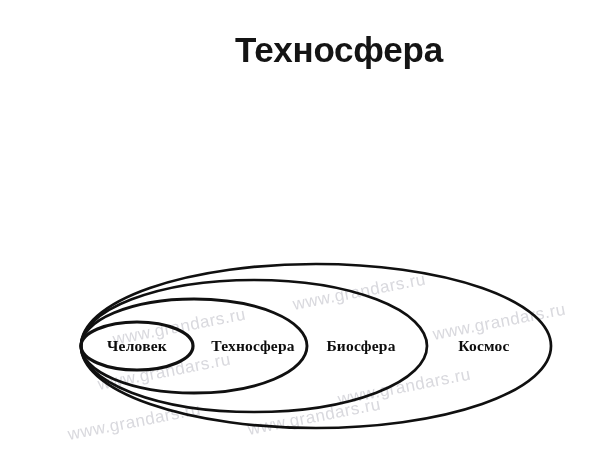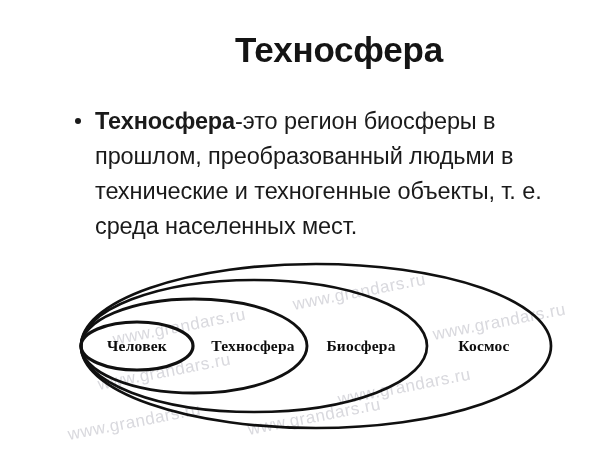--- a/index.html
+++ b/index.html
@@ -98,26 +98,20 @@
     letter-spacing: 0.2px;
   }
 </style>
 </head>
 <body>
 
 <div class="slide">
 
   <div class="slide-title">Техносфера</div>
 
-  <div class="body-block">
-    <div class="bullet-row">
-      <span class="bullet-dot"></span>
-      <div class="bullet-text"><b>Техносфера</b><span>-это регион биосферы в прошлом, преобразованный людьми в технические и техногенные объекты, т. е. среда населенных мест.</span></div>
-    </div>
-  </div>
 
   <div class="diagram">
     <svg width="600" height="195" viewBox="0 0 600 195" xmlns="http://www.w3.org/2000/svg">
 
       <g>
         <text class="wm-text" x="30" y="185" transform="rotate(-11 30 185)">www.grandars.ru</text>
         <text class="wm-text" x="75" y="90" transform="rotate(-11 75 90)">www.grandars.ru</text>
         <text class="wm-text" x="210" y="180" transform="rotate(-11 210 180)">www.grandars.ru</text>
         <text class="wm-text" x="255" y="55" transform="rotate(-11 255 55)">www.grandars.ru</text>
         <text class="wm-text" x="300" y="150" transform="rotate(-11 300 150)">www.grandars.ru</text>

